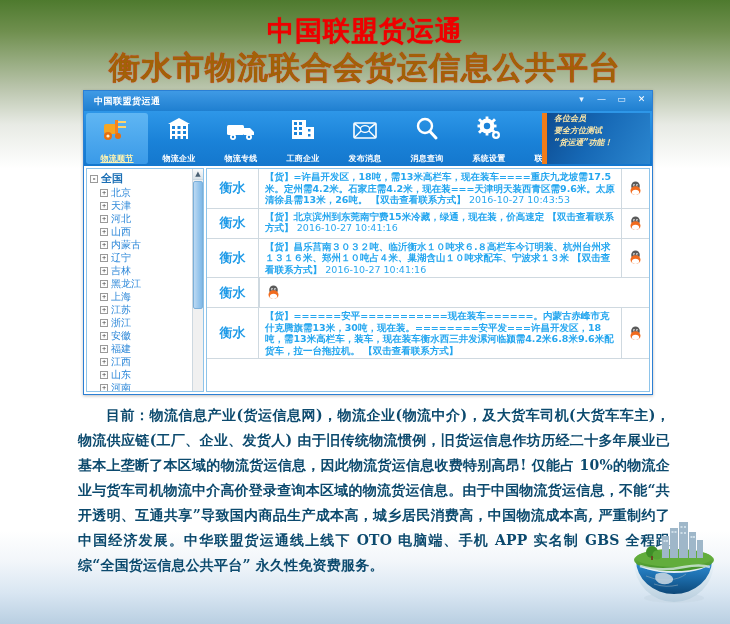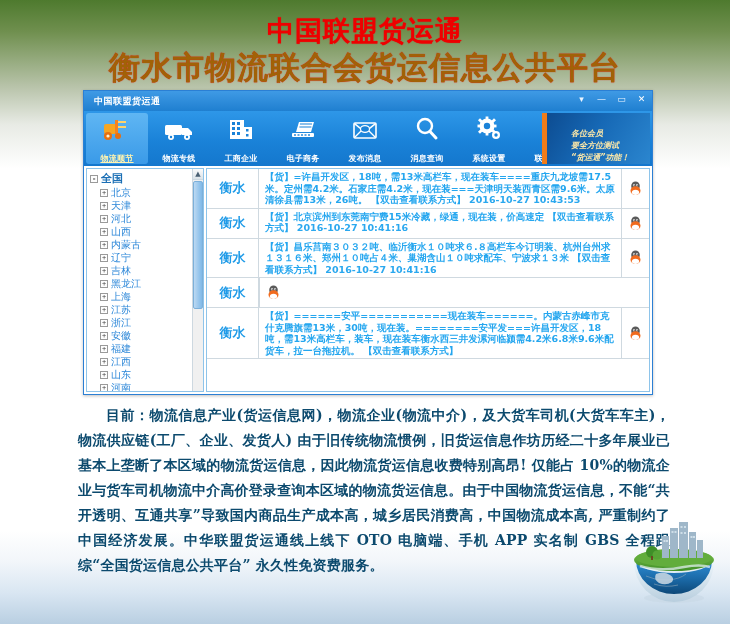--- a/index.html
+++ b/index.html
@@ -139,22 +139,22 @@
   .tb-banner {
     position: absolute;
     right: 2px;
     top: 2px;
     bottom: 2px;
     width: 108px;
     background: linear-gradient(120deg, #0d4c91 0%, #1668b5 45%, #2b86cf 100%);
     border-left: 5px solid #f07c19;
     display: flex;
     flex-direction: column;
-    justify-content: flex-end;
-    padding-left: 24px;
+    justify-content: flex-start;
+    padding-left: 7px;
     overflow: hidden;
   }
   .tb-banner-line {
     color: #ffe9a8;
     font-size: 8px;
     font-weight: bold;
     font-style: italic;
     line-height: 12px;
     white-space: nowrap;
   }
@@ -265,21 +265,21 @@
     flex: 1;
     padding: 2px 4px 2px 6px;
     font-size: 9.5px;
     line-height: 11.5px;
     color: #24a6ef;
     font-weight: bold;
     word-break: break-all;
   }
   .row-time {
     color: #2aa8ef;
-    font-weight: bold;
+    font-weight: normal;
   }
   .row-qq {
     width: 28px;
     flex: none;
     display: flex;
     align-items: center;
     justify-content: center;
     border-left: 1px solid #cfd9e0;
   }
 
@@ -338,20 +338,40 @@
           <rect x="16" y="5" width="8" height="2" fill="#ffd36b"></rect>
           <rect x="16" y="10" width="8" height="2" fill="#ffd36b"></rect>
           <circle cx="6" cy="20" r="4" fill="#e8700f"></circle>
           <circle cx="6" cy="20" r="1.6" fill="#fff3d0"></circle>
           <circle cx="16" cy="20" r="3" fill="#e8700f"></circle>
         </svg>
       </span>
       <span class="tb-label">物流顺节</span>
     </div>
 
+    <div class="tb-item">
+      <span class="tb-icon">
+        <svg width="26" height="26" viewBox="0 0 26 26">
+          <polygon points="13,2 24,8 2,8" fill="#ffffff"></polygon>
+          <rect x="4" y="8" width="18" height="15" fill="#ffffff"></rect>
+          <g fill="#1a82d8">
+            <rect x="6" y="10" width="3" height="3"></rect>
+              <rect x="11.5" y="10" width="3" height="3"></rect>
+              <rect x="17" y="10" width="3" height="3"></rect>
+            <rect x="6" y="15" width="3" height="3"></rect>
+              <rect x="11.5" y="15" width="3" height="3"></rect>
+              <rect x="17" y="15" width="3" height="3"></rect>
+            <rect x="6" y="20" width="3" height="3"></rect>
+              <rect x="11.5" y="20" width="3" height="3"></rect>
+              <rect x="17" y="20" width="3" height="3"></rect>
+          </g>
+        </svg>
+      </span>
+      <span class="tb-label">物流企业</span>
+    </div>
 
     <div class="tb-item">
       <span class="tb-icon">
         <svg width="32" height="24" viewBox="0 0 32 24">
           <rect x="2" y="7" width="17" height="10" rx="1.5" fill="#ffffff"></rect>
           <path d="M19 10 h6 l4 4 v3 h-10 z" fill="#ffffff"></path>
           <circle cx="8" cy="19" r="3" fill="#ffffff"></circle>
           <circle cx="8" cy="19" r="1.2" fill="#1a82d8"></circle>
           <circle cx="24" cy="19" r="3" fill="#ffffff"></circle>
           <circle cx="24" cy="19" r="1.2" fill="#1a82d8"></circle>
@@ -373,37 +393,20 @@
             <rect x="5" y="16" width="3" height="3"></rect>
               <rect x="10" y="16" width="3" height="3"></rect>
             <rect x="19" y="13" width="2.5" height="2.5"></rect>
               <rect x="19" y="18" width="2.5" height="2.5"></rect>
           </g>
         </svg>
       </span>
       <span class="tb-label">工商企业</span>
     </div>
 
-    <div class="tb-item">
-      <span class="tb-icon">
-        <svg width="30" height="26" viewBox="0 0 30 26">
-          <rect x="4" y="17" width="22" height="4" rx="1" fill="#ffffff"></rect>
-          <g fill="#1a82d8">
-            <rect x="6" y="18.3" width="2" height="1.4"></rect>
-              <rect x="9.5" y="18.3" width="2" height="1.4"></rect>
-            <rect x="13" y="18.3" width="2" height="1.4"></rect>
-              <rect x="16.5" y="18.3" width="2" height="1.4"></rect>
-            <rect x="20" y="18.3" width="2" height="1.4"></rect>
-          </g>
-          <path d="M8 16 L11 6 L26 6 L23 16 Z" fill="#ffffff"></path>
-          <path d="M12 8 L24 8 M11.4 11 L23.4 11" stroke="#1a82d8" stroke-width="1.2"></path>
-        </svg>
-      </span>
-      <span class="tb-label">电子商务</span>
-    </div>
 
     <div class="tb-item">
       <span class="tb-icon">
         <svg width="28" height="24" viewBox="0 0 28 24">
           <rect x="3" y="5" width="22" height="15" rx="1" fill="none" stroke="#ffffff" stroke-width="1.6"></rect>
           <path d="M3.5 5.6 L14 14 L24.5 5.6" fill="none" stroke="#ffffff" stroke-width="1.6"></path>
           <path d="M3.5 19.5 L11 12 M24.5 19.5 L17 12" fill="none" stroke="#ffffff" stroke-width="1.4"></path>
           <ellipse cx="14" cy="11" rx="4.5" ry="3.4" fill="#1a82d8" stroke="#ffffff" stroke-width="1.2"></ellipse>
         </svg>
       </span>

